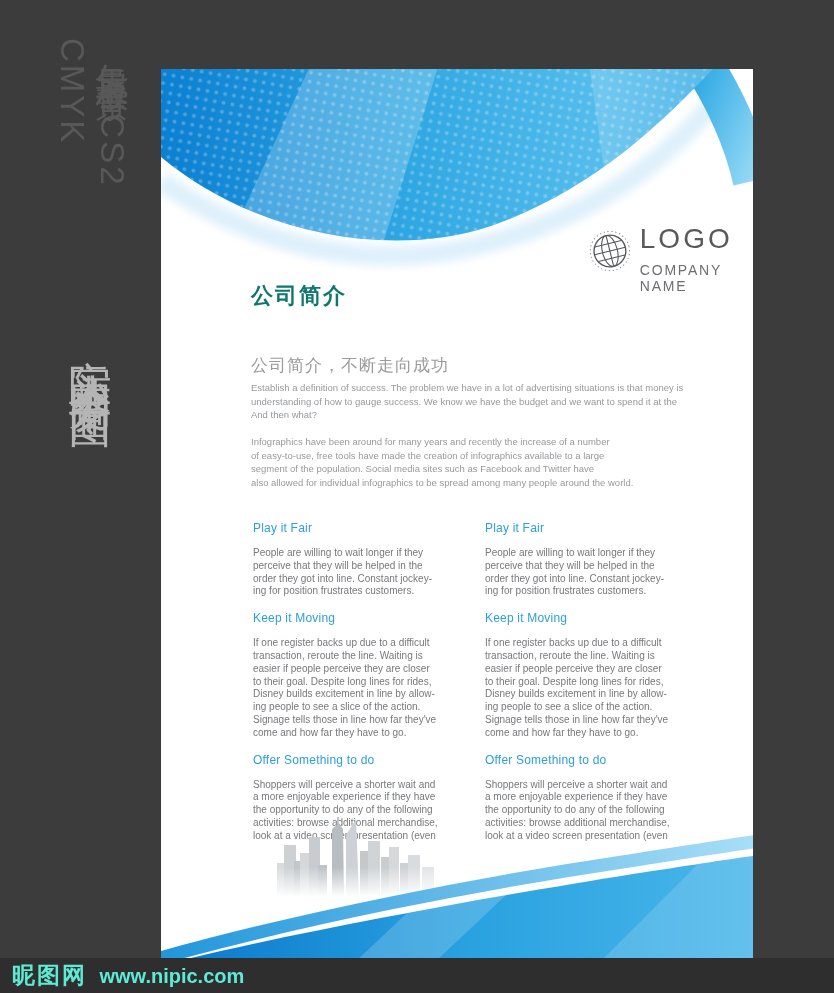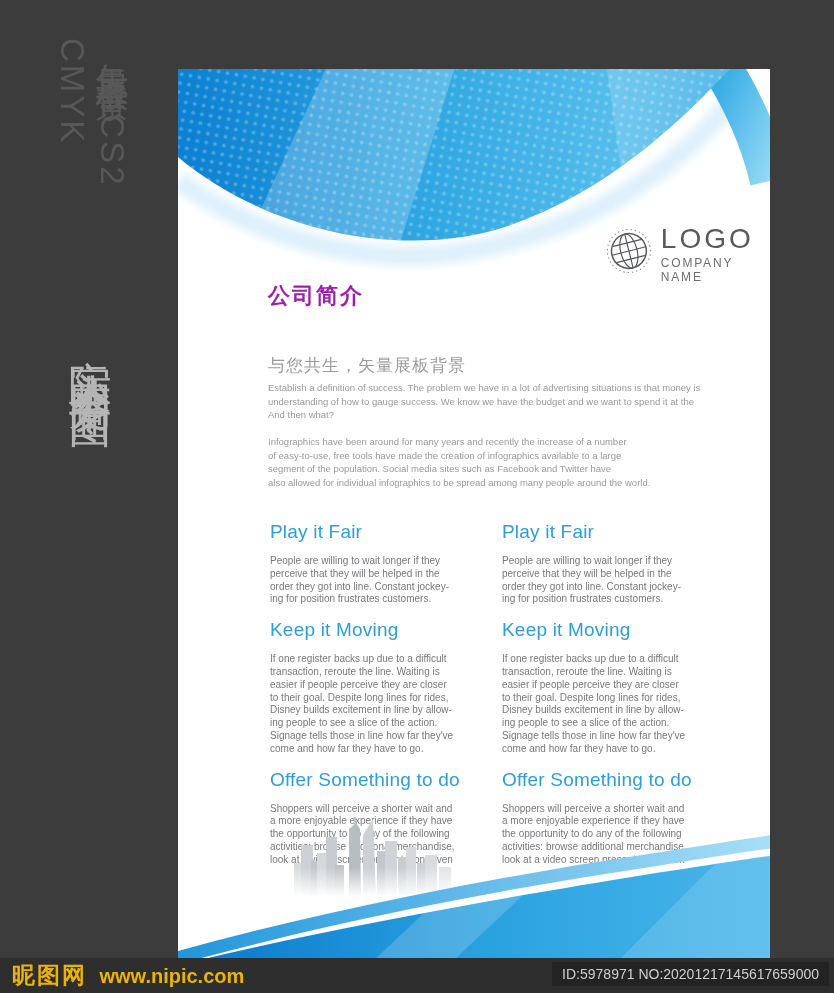--- a/index.html
+++ b/index.html
@@ -16,53 +16,53 @@
   .side-top .cn    { text-orientation:upright; letter-spacing:5px; }
   .side-top .latin { letter-spacing:3px; }
   .side-main {
     position:absolute; top:326px; left:62px;
     writing-mode:vertical-rl; text-orientation:upright;
     font-size:43px; letter-spacing:7px; color:#b5b5b5;
   }
 
   
   .flyer {
-    position:absolute; left:178px; top:69px; width:592px; height:889px;
+    position:absolute; left:161px; top:69px; width:592px; height:889px;
     background:#ffffff; overflow:hidden;
   }
   .header-art { position:absolute; top:0; left:0; }
   .footer-art { position:absolute; bottom:0; left:0; }
   .skyline    { position:absolute; left:115px; top:748px; }
 
   .logo { position:absolute; left:428px; top:155px; display:flex; align-items:flex-start; }
   .logo .glb { margin-right:9px; }
   .logo-name { font-size:28px; color:#58595b; letter-spacing:3px; line-height:30px; }
-  .logo-sub  { font-size:12px; color:#6d6e71; letter-spacing:1.8px; margin-top:2px; }
+  .logo-sub  { font-size:14px; color:#6d6e71; letter-spacing:1.8px; margin-top:8px; }
 
   .title-cn { position:absolute; left:90px; top:212px; font-size:22px; font-weight:bold;
-              color:#a21caf; letter-spacing:2px; }
+              color:#0f766e; letter-spacing:2px; }
   .title-en { position:absolute; left:88px; top:238px; font-size:32px; color:#58595b;
               letter-spacing:0.5px; }
   .tagline  { position:absolute; left:90px; top:285px; font-size:17px; color:#9b9b9b;
               letter-spacing:1px; }
   .intro    { position:absolute; left:90px; width:505px; font-size:9.5px; line-height:13.5px;
               color:#97999c; white-space:pre-line; }
   .intro1   { top:312px; }
   .intro2   { top:366px; }
 
   .col { position:absolute; top:452px; width:228px; }
   .col1 { left:92px; }
   .col2 { left:324px; }
   .sec   { margin-bottom:13px; }
-  .sec-h { font-size:19px; color:#2d9fd8; margin-bottom:3px; letter-spacing:0.2px; }
+  .sec-h { font-size:12px; color:#2d9fd8; margin-bottom:3px; letter-spacing:0.2px; }
   .sec-b { font-size:10px; line-height:12.8px; color:#77787b; white-space:pre-line;margin-top:12px; }
 
   
   .bottom-bar { position:absolute; left:0; top:958px; width:834px; height:35px; background:#2e2e2e; }
-  .watermark  { position:absolute; left:12px; top:0; height:35px; line-height:35px; color:#eab308; }
+  .watermark  { position:absolute; left:12px; top:0; height:35px; line-height:35px; color:#5eead4; }
   .site-name  { font-size:23px; font-weight:bold; letter-spacing:2px; }
   .site-url   { font-size:20px; font-weight:bold; margin-left:8px; }
   .id-badge   { position:absolute; right:5px; top:4px; background:#232323; color:#cfcfcf;
                 font-size:14px; padding:4px 10px; }
 </style>
 </head>
 <body>
 
 <div class="canvas">
 
@@ -118,21 +118,21 @@
           <line x1="8.7" y1="36" x2="41.3" y2="36" stroke="#55575a" stroke-width="1.3"></line>
         </g>
       </svg>
       <div>
         <div class="logo-name">LOGO</div>
         <div class="logo-sub">COMPANY NAME</div>
       </div>
     </div>
 
     <div class="title-cn">公司简介</div>
-    <div class="tagline">与您共生，矢量展板背景</div>
+    <div class="tagline">公司简介，不断走向成功</div>
     <div class="intro intro2">Infographics have been around for many years and recently the increase of a number
 of easy-to-use, free tools have made the creation of infographics available to a large
 segment of the population. Social media sites such as Facebook and Twitter have
 also allowed for individual infographics to be spread among many people around the world.</div>
     <div class="intro intro1">Establish a definition of success.  The problem we have in a lot of advertising situations is that money is
 understanding of how to gauge success. We know we have the budget and we want to spend it at the
 And then what?</div>
 
     <div class="col col1">
       <div class="sec">
@@ -239,16 +239,15 @@
         <polygon points="440,175 560,55 592,55 592,175" fill="#ffffff" opacity="0.15"></polygon>
       </g>
     </svg>
   </div>
 
   <div class="bottom-bar">
     <div class="watermark">
       <span class="site-name">昵图网</span>
       <span class="site-url">www.nipic.com</span>
     </div>
-    <div class="id-badge">ID:5978971 NO:20201217145617659000</div>
   </div>
 
 </div>
 
 </body></html>

